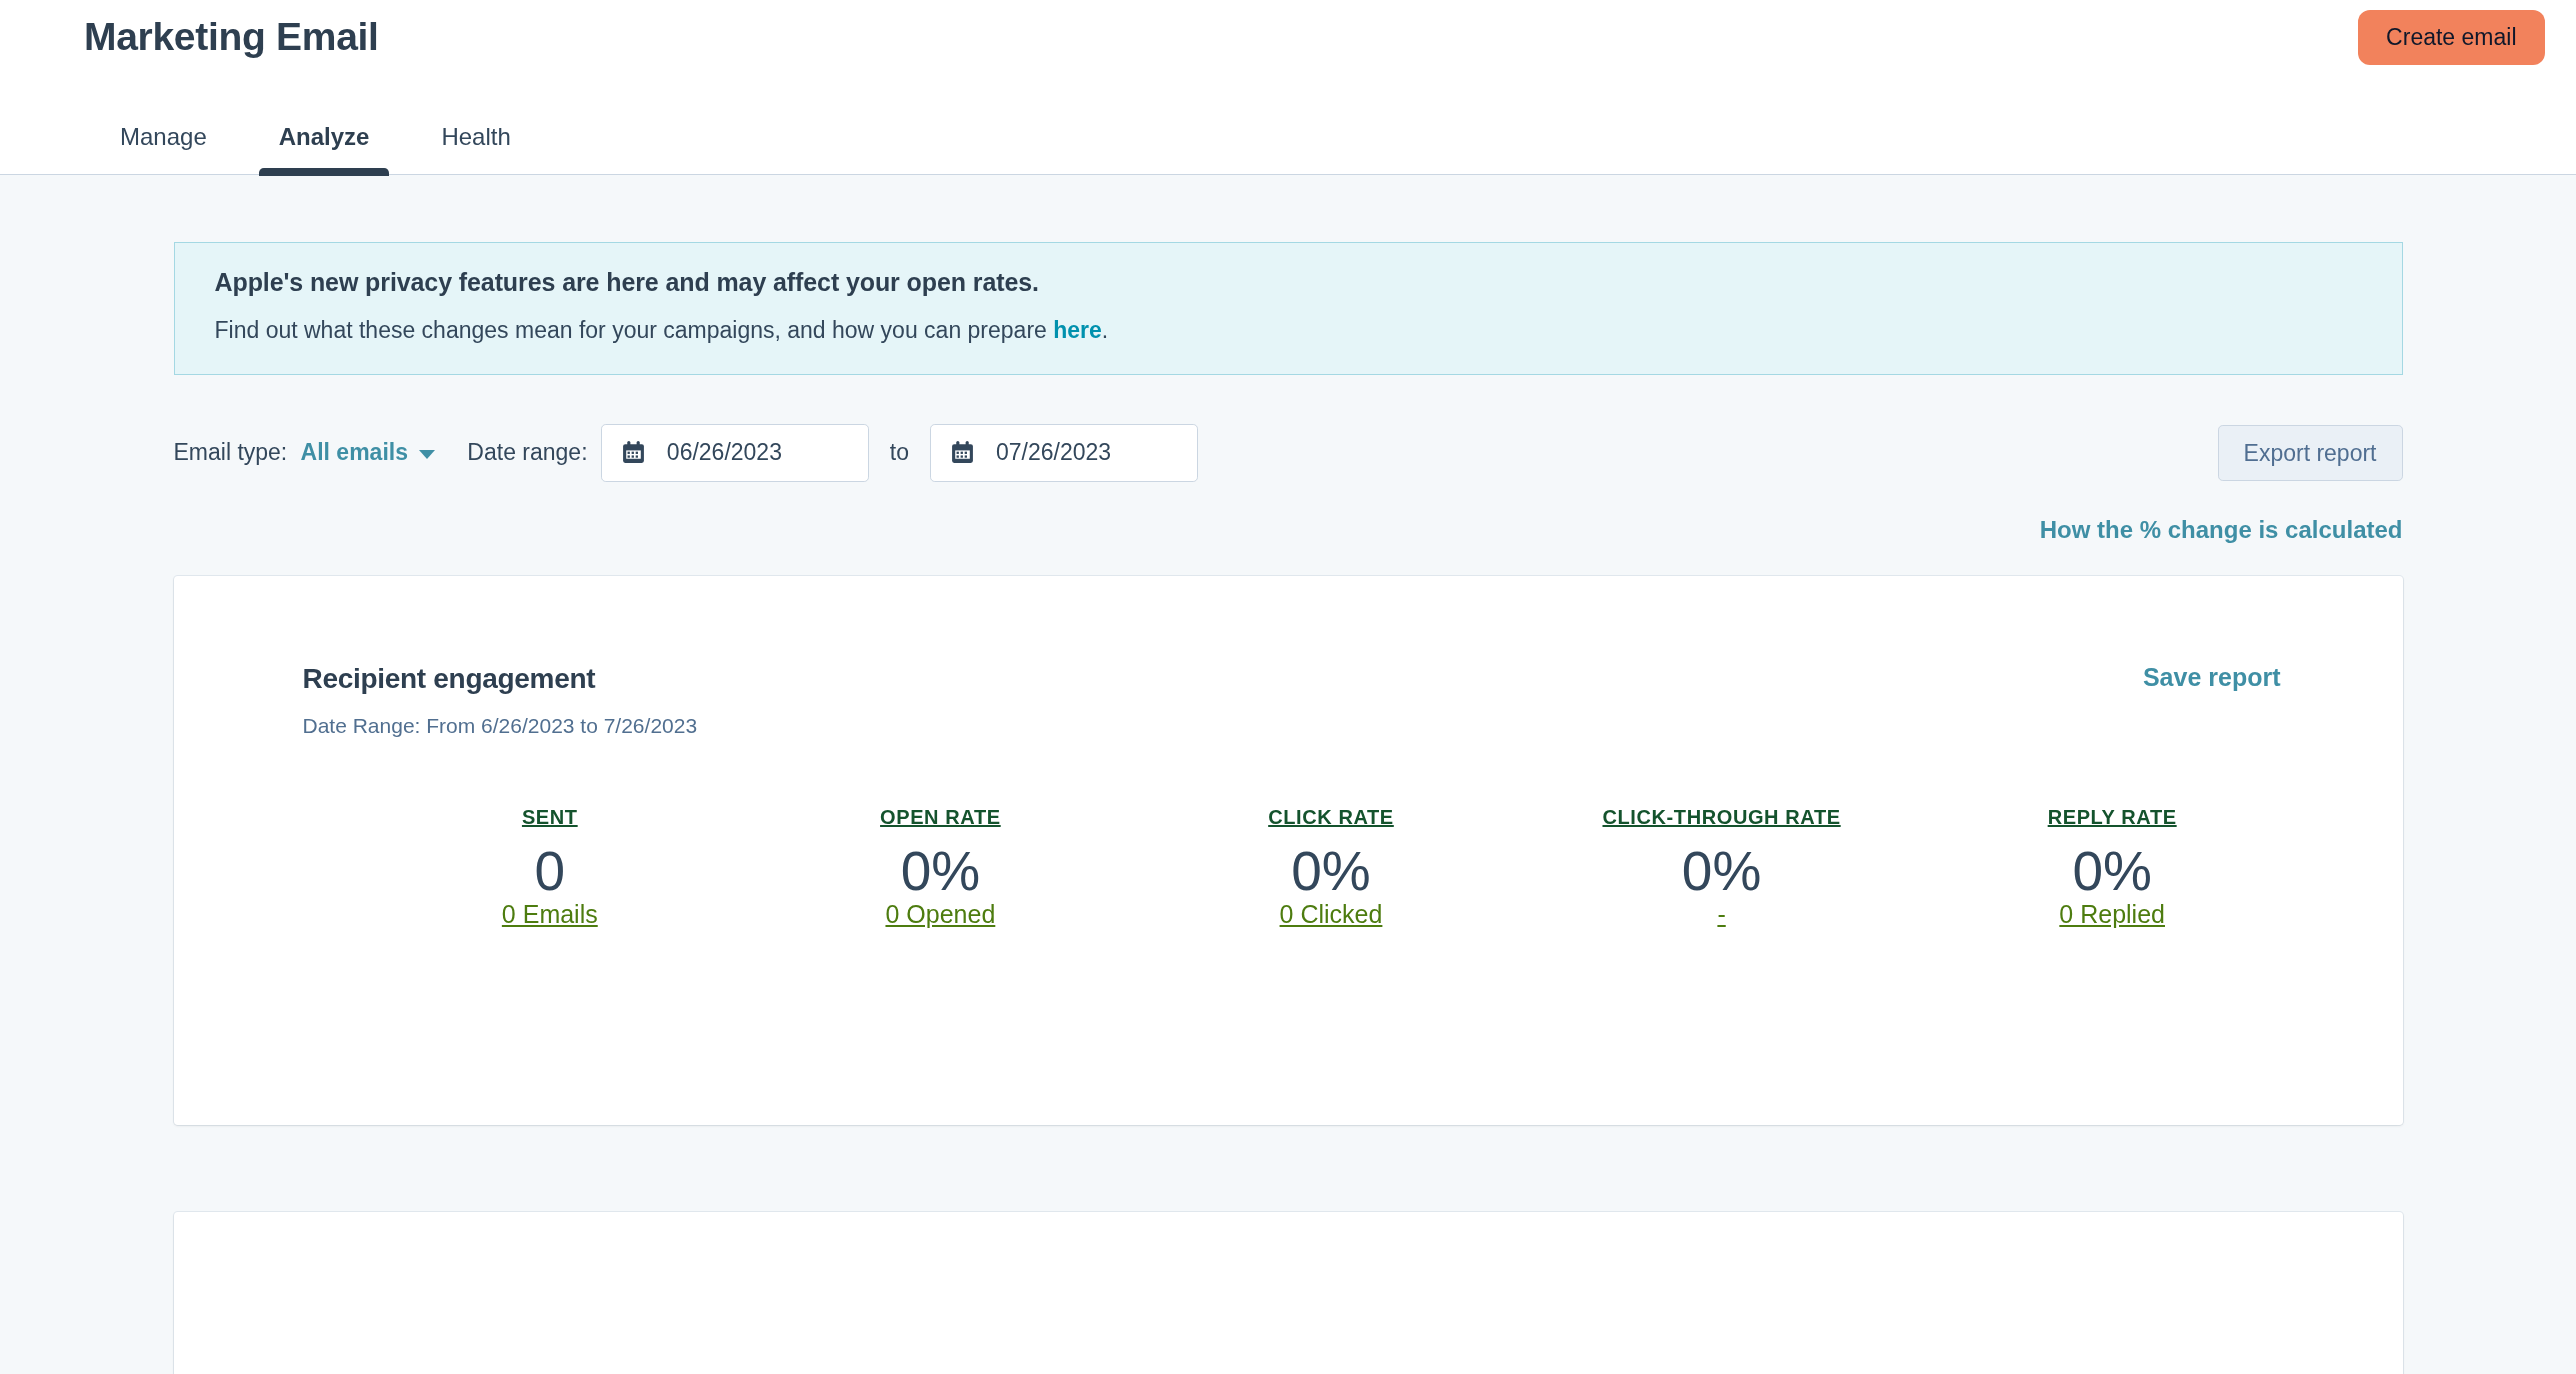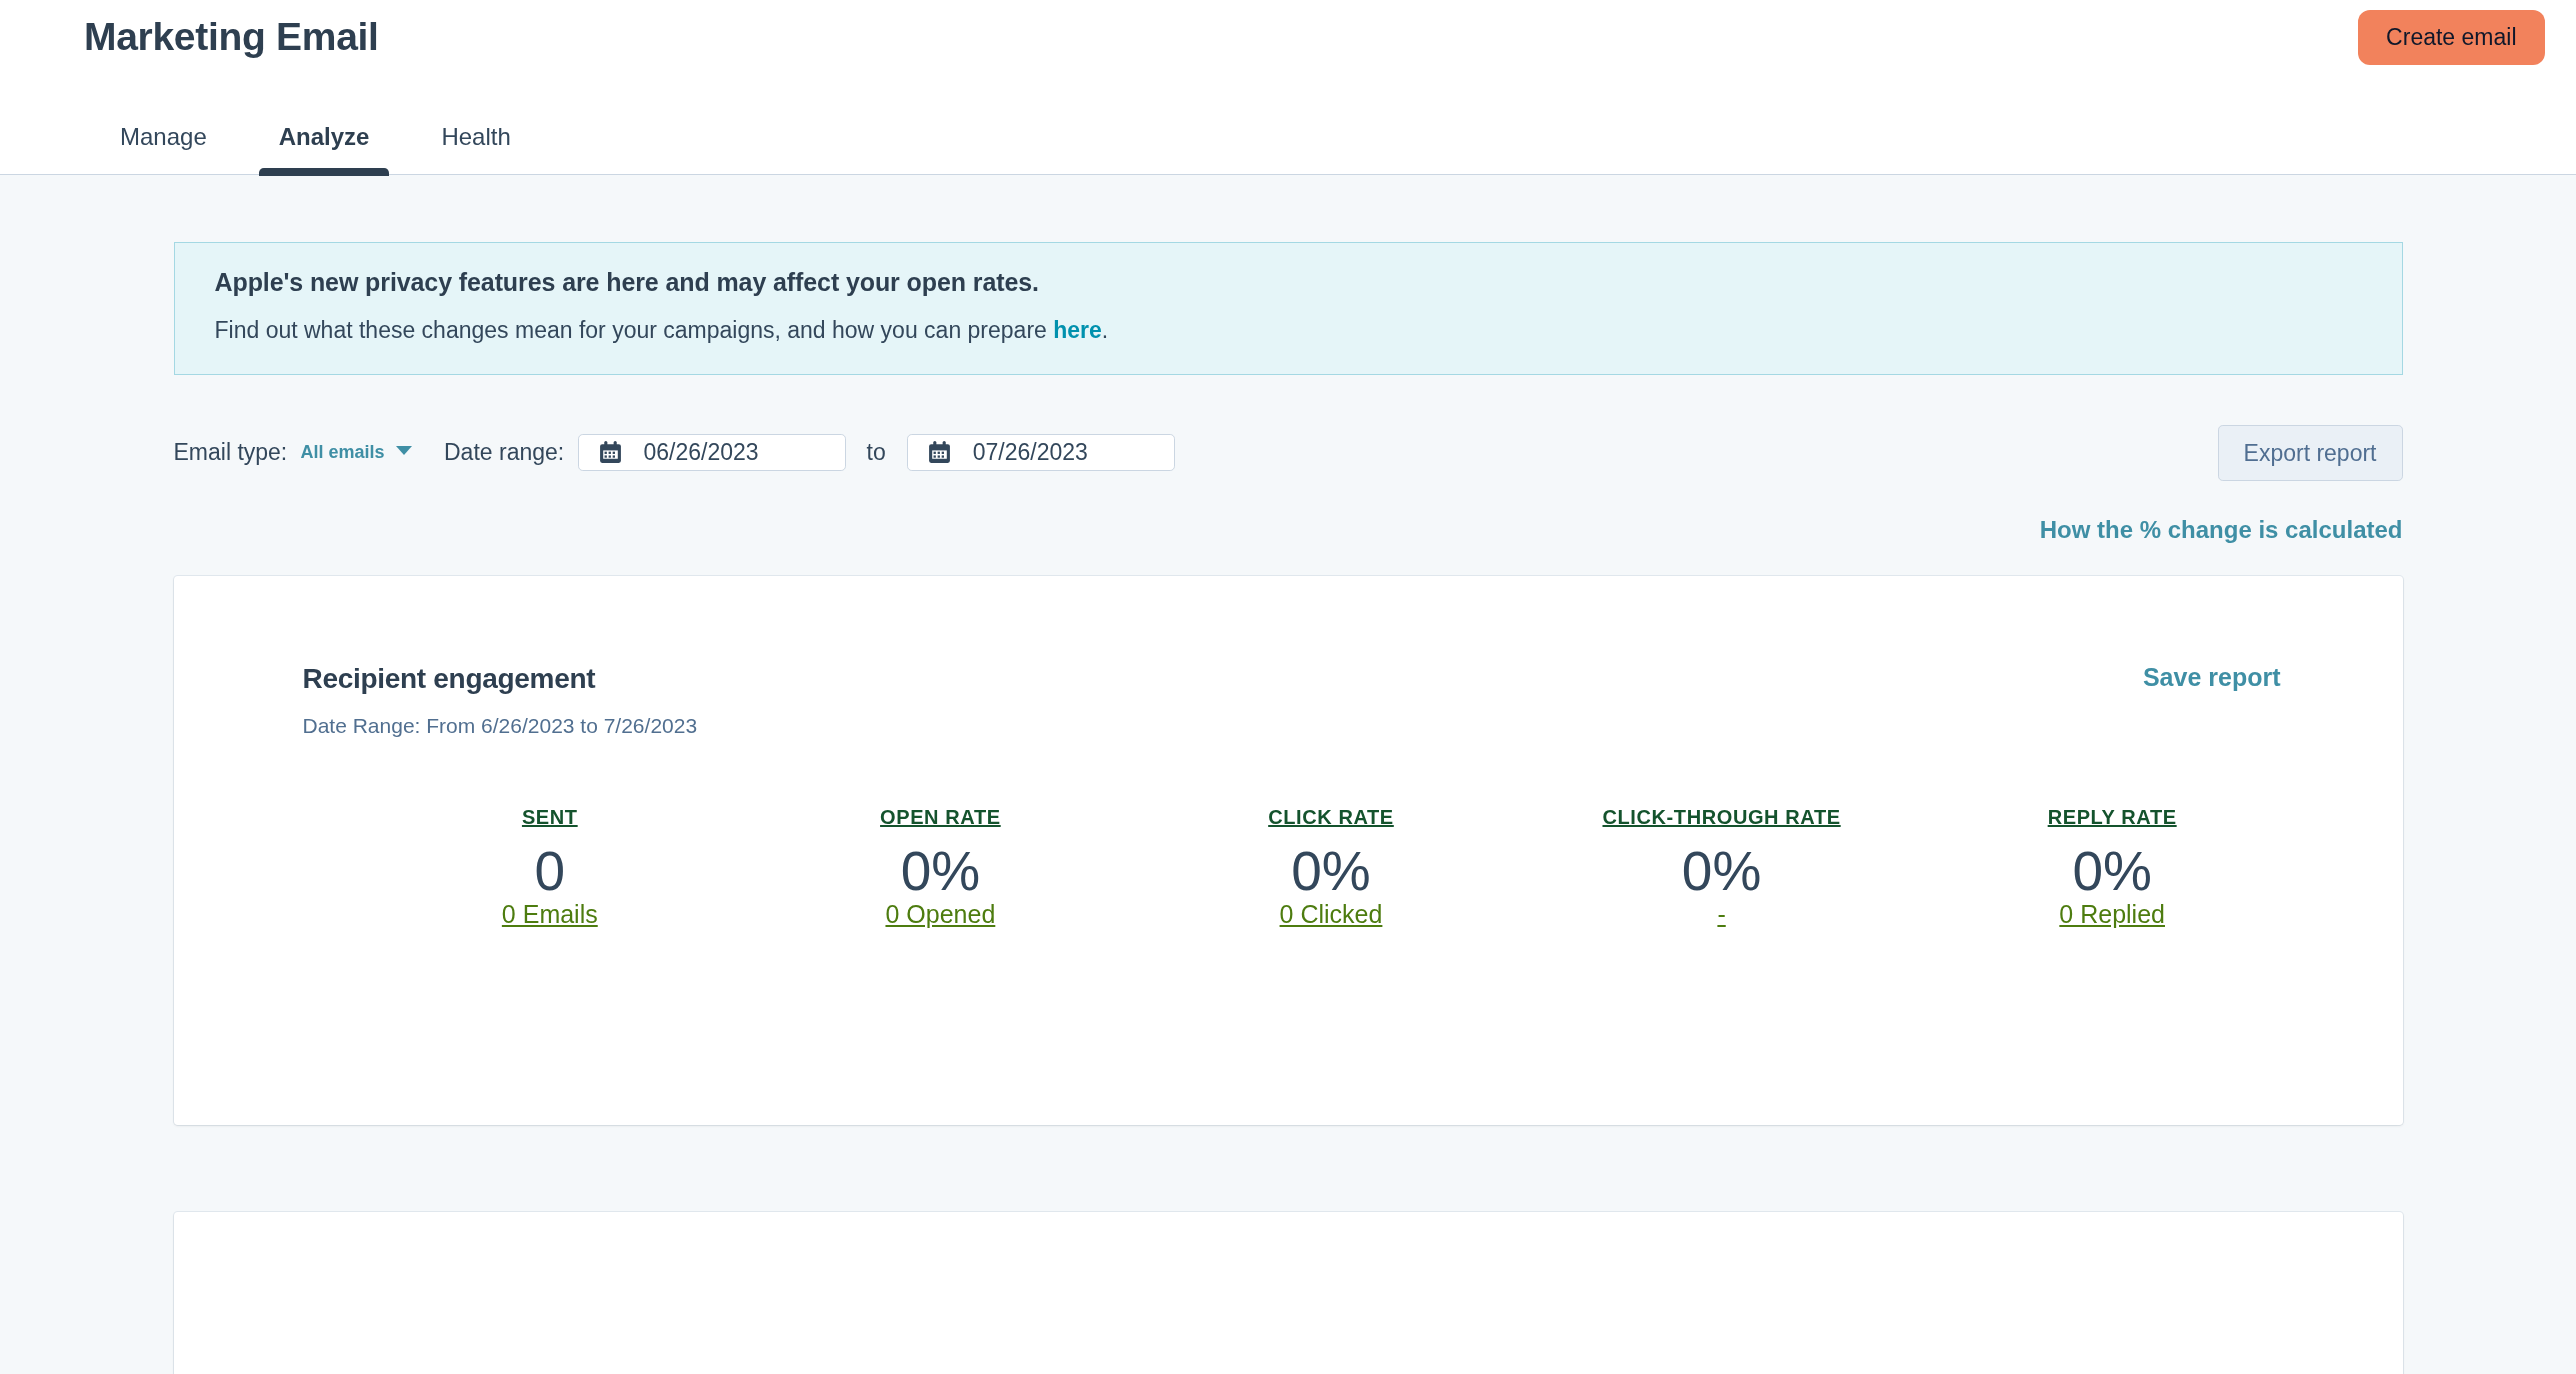--- a/index.html
+++ b/index.html
@@ -122,42 +122,42 @@
     position: relative;
     margin-bottom: 34px;
   }
   .filter-label {
     font-size: 23px;
     color: #33475b;
     margin-right: 13.3px;
   }
   .dropdown {
     display: flex;
-    align-items: flex-start;
+    align-items: center;
     gap: 11.4px;
     color: #3f8fa5;
-    font-size: 18px;
+    font-size: 23px;
     font-weight: 700;
     cursor: pointer;
     margin-right: 32px;
   }
   .caret {
     width: 0; height: 0;
     border-left: 8.6px solid transparent;
     border-right: 8.6px solid transparent;
     border-top: 9.5px solid #3f8fa5;
     margin-top: 3.8px;
   }
   .date-input {
     display: flex;
     align-items: center;
     background: #ffffff;
     border: 1.9px solid #cbd6e2;
     border-radius: 4.8px;
-    height: 37px;
+    height: 58px;
     padding: 0 19px;
     min-width: 268px;
     gap: 21px;
     cursor: pointer;
   }
   .date-input .val {
     font-size: 23px;
     color: #33475b;
   }
   .cal-icon { flex: none; display: block; }

